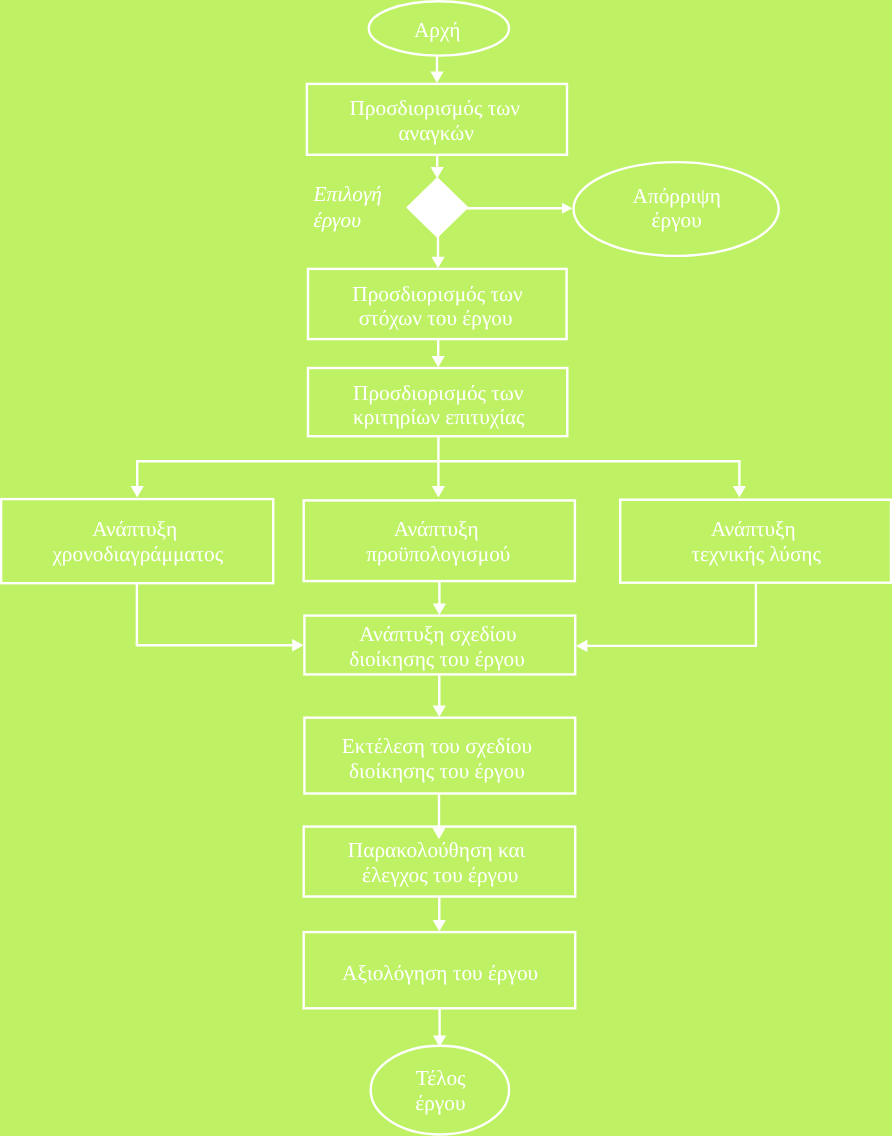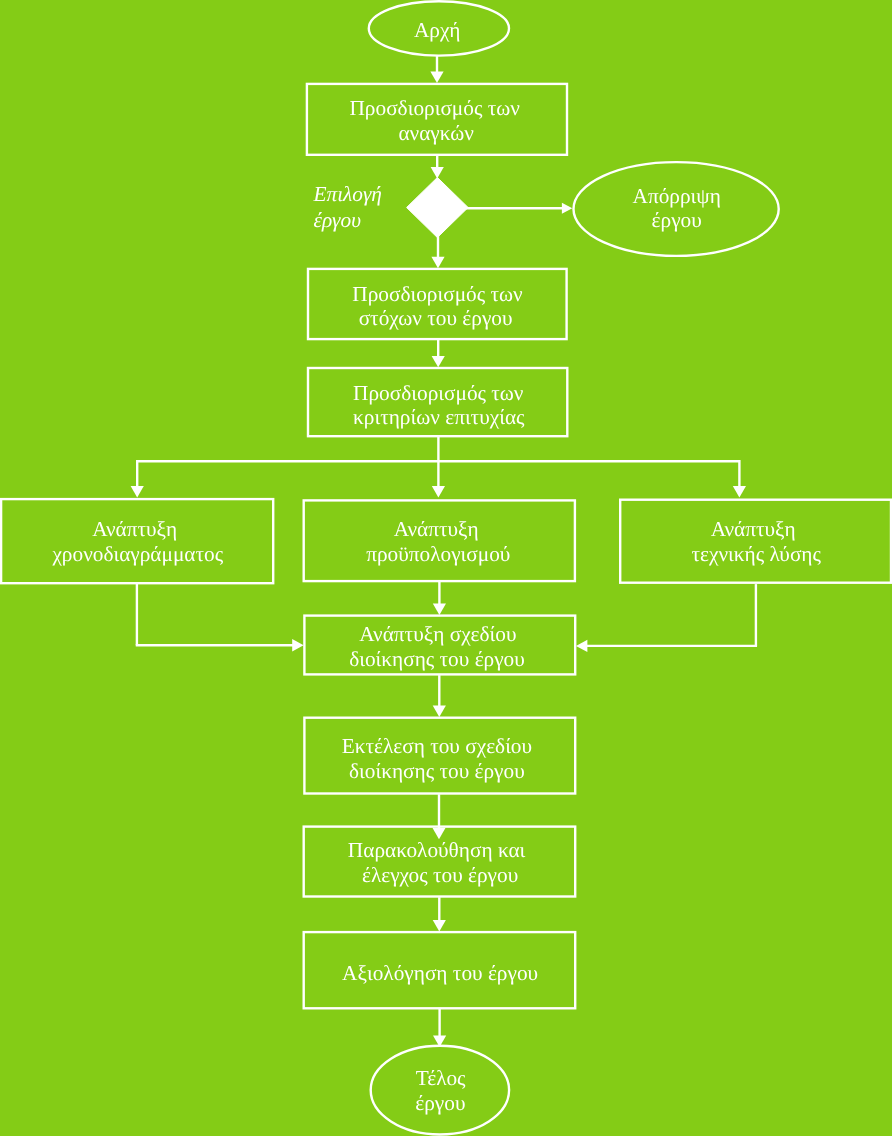--- a/index.html
+++ b/index.html
@@ -11,21 +11,21 @@
   body {
     width: 892px;
     height: 1136px;
     overflow: hidden;
     font-family: "Liberation Serif", serif;
   }
   #stage {
     position: relative;
     width: 892px;
     height: 1136px;
-    background: #84cc16;
+    background: #bef264;
     text-align: center;
   }
   svg#diagram {
     -webkit-font-smoothing: antialiased;
     text-rendering: geometricPrecision;
     transform: translateZ(0);
     position: absolute;
     left: 0;
     top: 0;
     width: 892px;

